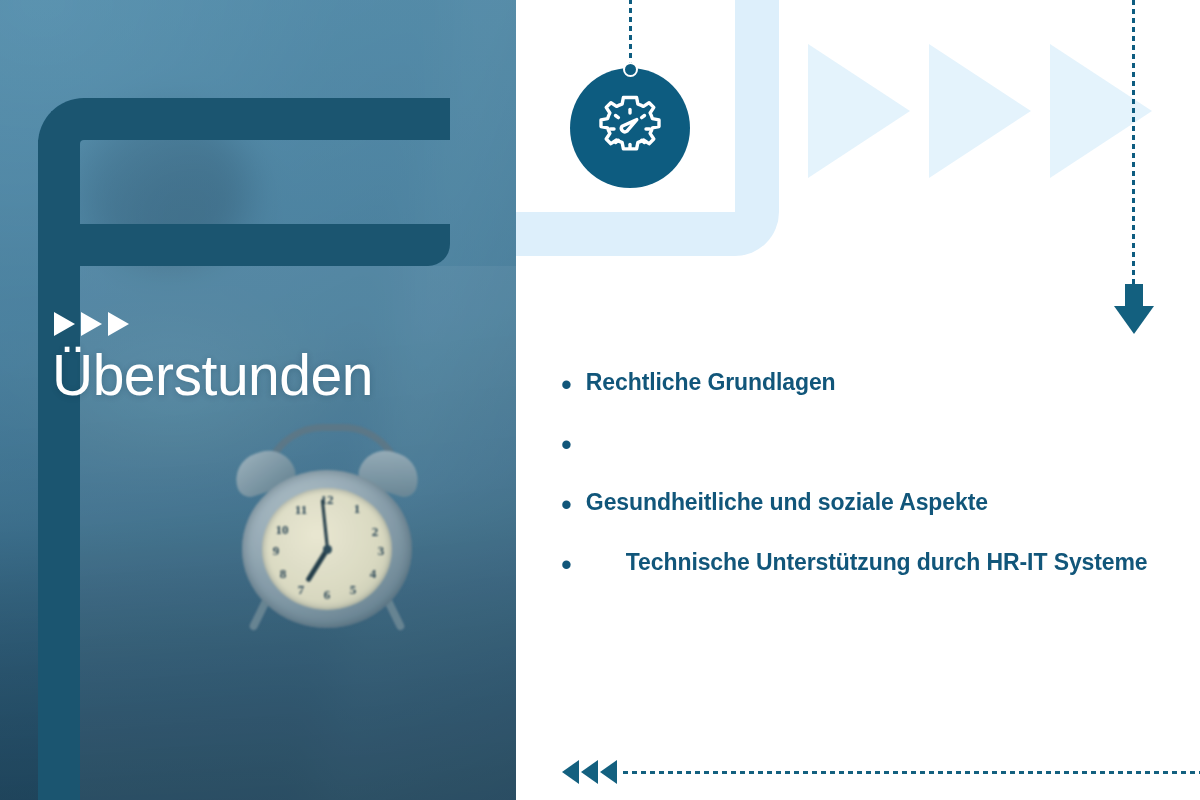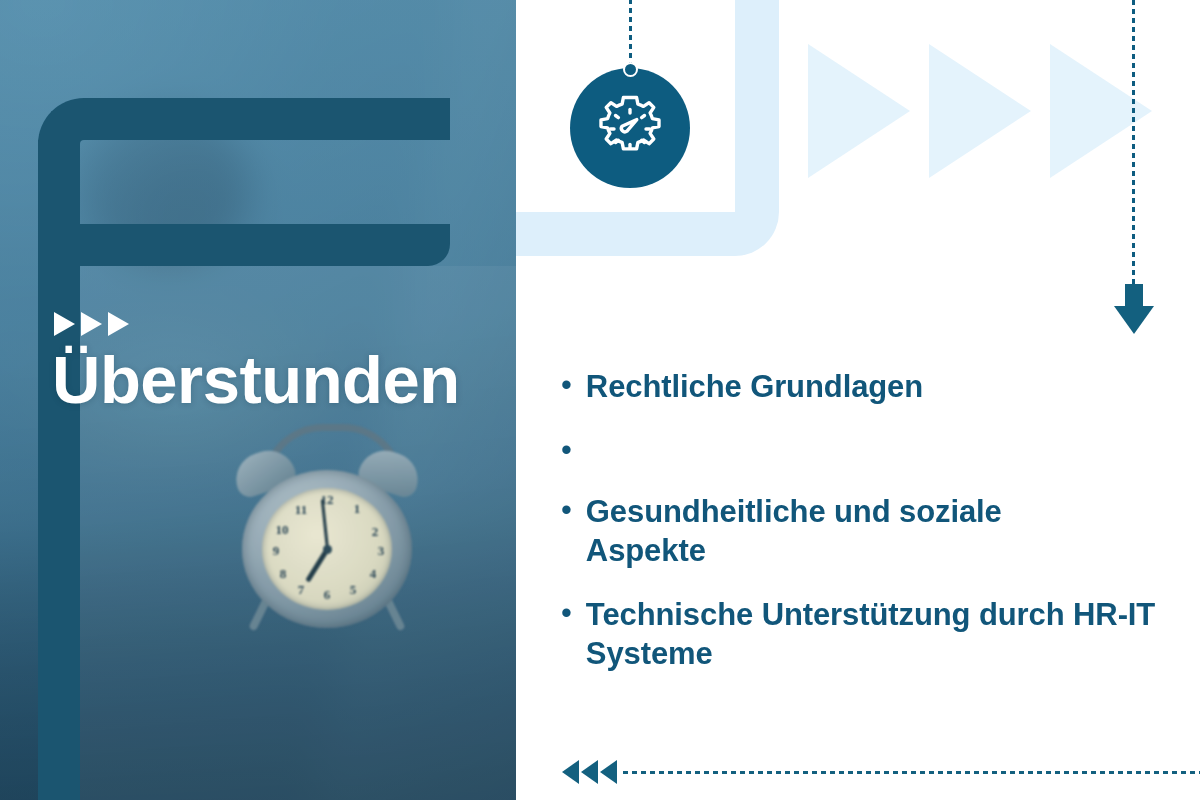--- a/index.html
+++ b/index.html
@@ -134,21 +134,21 @@
 
   
   .title-block{position:absolute;left:52px;top:312px;width:420px;}
   .arrows-right{display:flex;gap:6px;margin-left:2px;}
   .tri-r{
     width:0;height:0;border-left:21px solid #ffffff;
     border-top:12px solid transparent;border-bottom:12px solid transparent;
   }
   .title{
     margin:10px 0 0 0;
-    font-size:67px;line-height:1.02;font-weight:700;color:#ffffff;
+    font-size:57px;line-height:1.02;font-weight:400;color:#ffffff;
     letter-spacing:-.5px;
     text-shadow:0 1px 6px rgba(10,40,58,.22);
   }
 
   
   .right{position:absolute;left:516px;top:0;width:684px;height:800px;background:#fff;}
 
   
   .frame-light{
     position:absolute;left:0px;top:-10px;width:264px;height:276px;
@@ -206,21 +206,21 @@
   
   .bullets{position:absolute;left:45px;top:368px;width:610px;}
   .bullet{
     display:flex;align-items:flex-start;gap:14px;margin-bottom:26px;
     color:#11567a;
   }
   .bullet .dot{
     font-size:31px;line-height:34px;color:#11567a;flex:0 0 auto;
   }
   .bullet .btext{
-    font-size:31px;line-height:1.25;font-weight:700;color:#11567a;
+    font-size:23px;line-height:1.25;font-weight:700;color:#11567a;
     letter-spacing:-.1px;
   }
 
   
   .bottom-row{position:absolute;left:46px;top:758px;width:640px;height:28px;display:flex;align-items:center;}
   .tri-l{
     width:0;height:0;border-right:17px solid #13607f;
     border-top:12px solid transparent;border-bottom:12px solid transparent;
     margin-right:2px;
   }
@@ -327,21 +327,21 @@
       </div>
       <div class="bullet">
         <span class="dot">•</span>
       </div>
       <div class="bullet">
         <span class="dot">•</span>
         <span class="btext" style="max-width:510px;">Gesundheitliche und soziale Aspekte</span>
       </div>
       <div class="bullet">
         <span class="dot">•</span>
-        <span class="btext" style="max-width:580px;">Technische Unterstützung durch HR-IT Systeme</span>
+        <span class="btext" style="max-width:580px;margin-left:40px;">Technische Unterstützung durch HR-IT Systeme</span>
       </div>
     </div>
 
     <div class="bottom-row">
       <span class="tri-l"></span>
       <span class="tri-l"></span>
       <span class="tri-l"></span>
       <span class="dotline-bottom"></span>
     </div>
 

